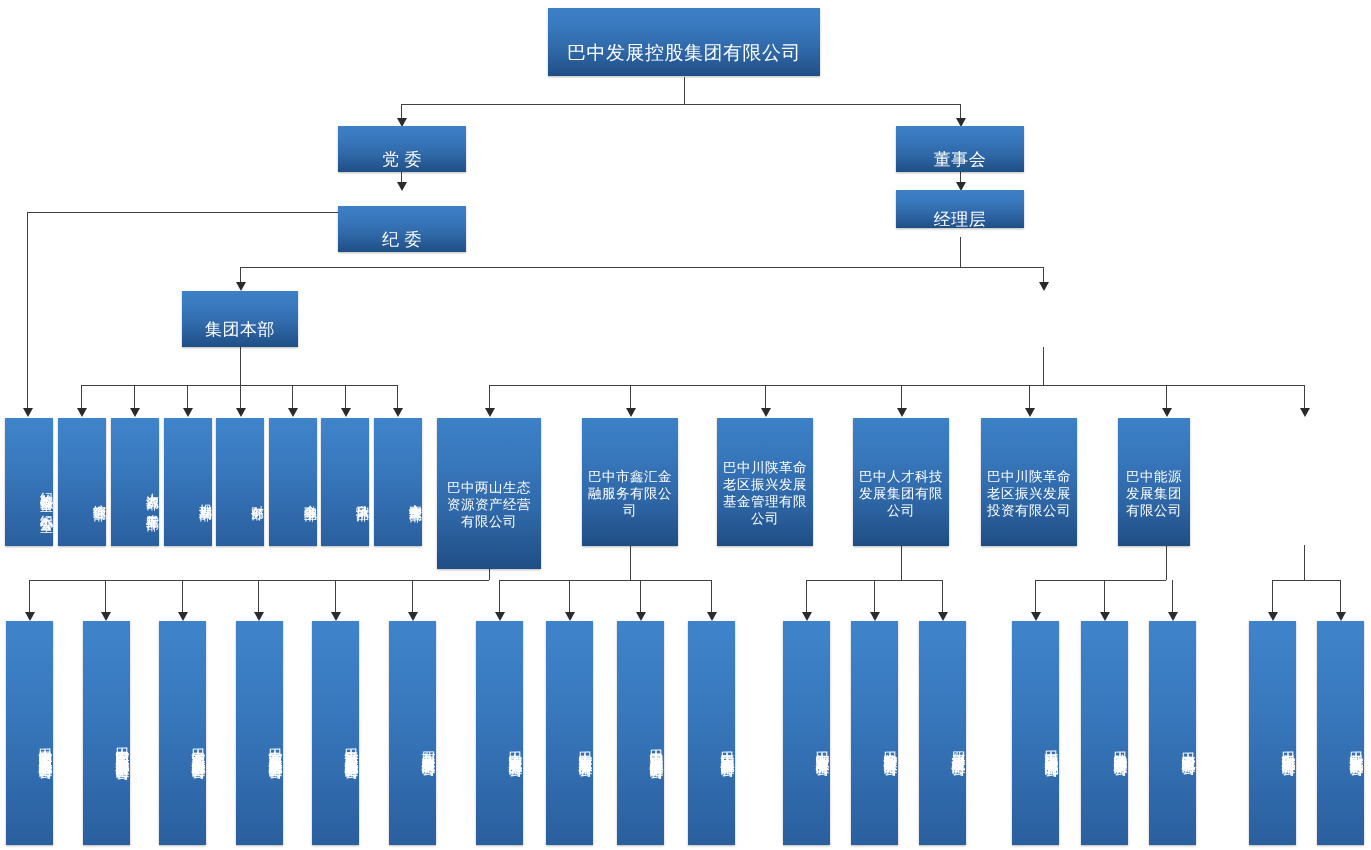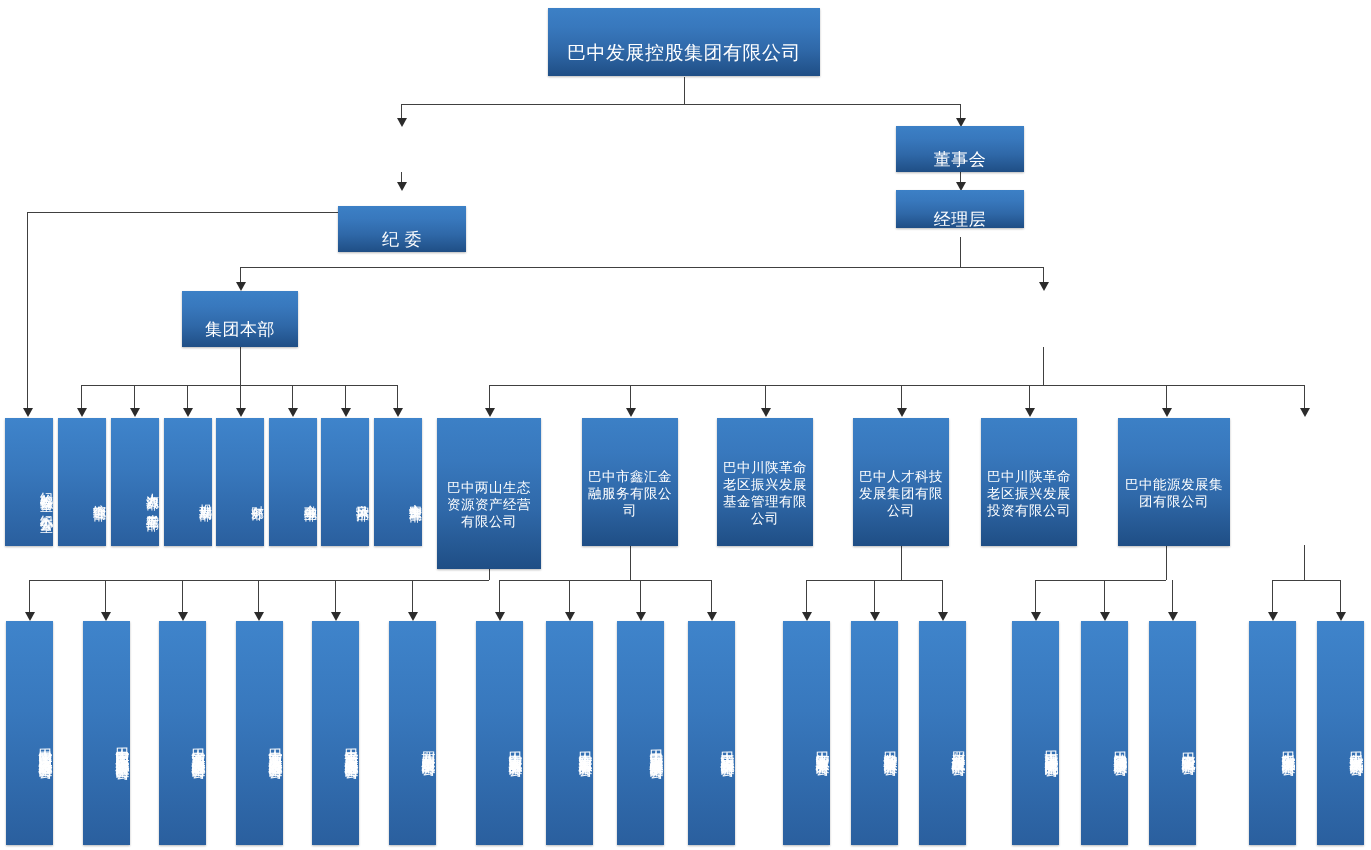--- a/index.html
+++ b/index.html
@@ -185,20 +185,23 @@
   <div class="ln h" style="left:1272px;top:580px;width:68px;"></div>
   <div class="ln v" style="left:1272px;top:580px;height:37px;"></div>
   <div class="ln v" style="left:1340px;top:580px;height:37px;"></div>
   <div class="arrow" style="left:1268px;top:612px;"></div>
   <div class="arrow" style="left:1336px;top:612px;"></div>
 
   <div class="node" style="left:548px;top:8px;width:272px;height:68px;font-size:19px;">
     <span class="node-label">巴中发展控股集团有限公司</span>
   </div>
 
+  <div class="node" style="left:338px;top:126px;width:128px;height:46px;font-size:17px;">
+    <span class="node-label">党 委</span>
+  </div>
   <div class="node" style="left:338px;top:206px;width:128px;height:46px;font-size:17px;">
     <span class="node-label">纪 委</span>
   </div>
   <div class="node" style="left:896px;top:126px;width:128px;height:46px;font-size:17px;">
     <span class="node-label">董事会</span>
   </div>
   <div class="node" style="left:896px;top:190px;width:128px;height:38px;font-size:17px;">
     <span class="node-label">经理层</span>
   </div>
 
@@ -241,21 +244,21 @@
   </div>
   <div class="node" style="left:582px;top:418px;width:96px;height:128px;font-size:13.5px;">
     <span class="node-label">巴中市鑫汇金融服务有限公司</span>
   </div>
   <div class="node" style="left:853px;top:418px;width:96px;height:128px;font-size:13.5px;">
     <span class="node-label">巴中人才科技发展集团有限公司</span>
   </div>
   <div class="node" style="left:981px;top:418px;width:96px;height:128px;font-size:13.5px;">
     <span class="node-label">巴中川陕革命老区振兴发展投资有限公司</span>
   </div>
-  <div class="node" style="left:1118px;top:418px;width:112px;height:128px;font-size:13.5px;">
+  <div class="node" style="left:1118px;top:418px;width:72px;height:128px;font-size:13.5px;">
     <span class="node-label">巴中能源发展集团有限公司</span>
   </div>
 
   <div class="node flat vert" style="left:6px;top:621px;width:47px;height:224px;font-size:14px;">
     <span class="node-label">巴中市巴州区两山生态资源经营有限公司</span>
   </div>
   <div class="node flat vert" style="left:83px;top:621px;width:47px;height:224px;font-size:14px;">
     <span class="node-label">巴中市恩阳区两山生态资源资产经营有限公司</span>
   </div>
   <div class="node flat vert" style="left:159px;top:621px;width:47px;height:224px;font-size:14px;">

